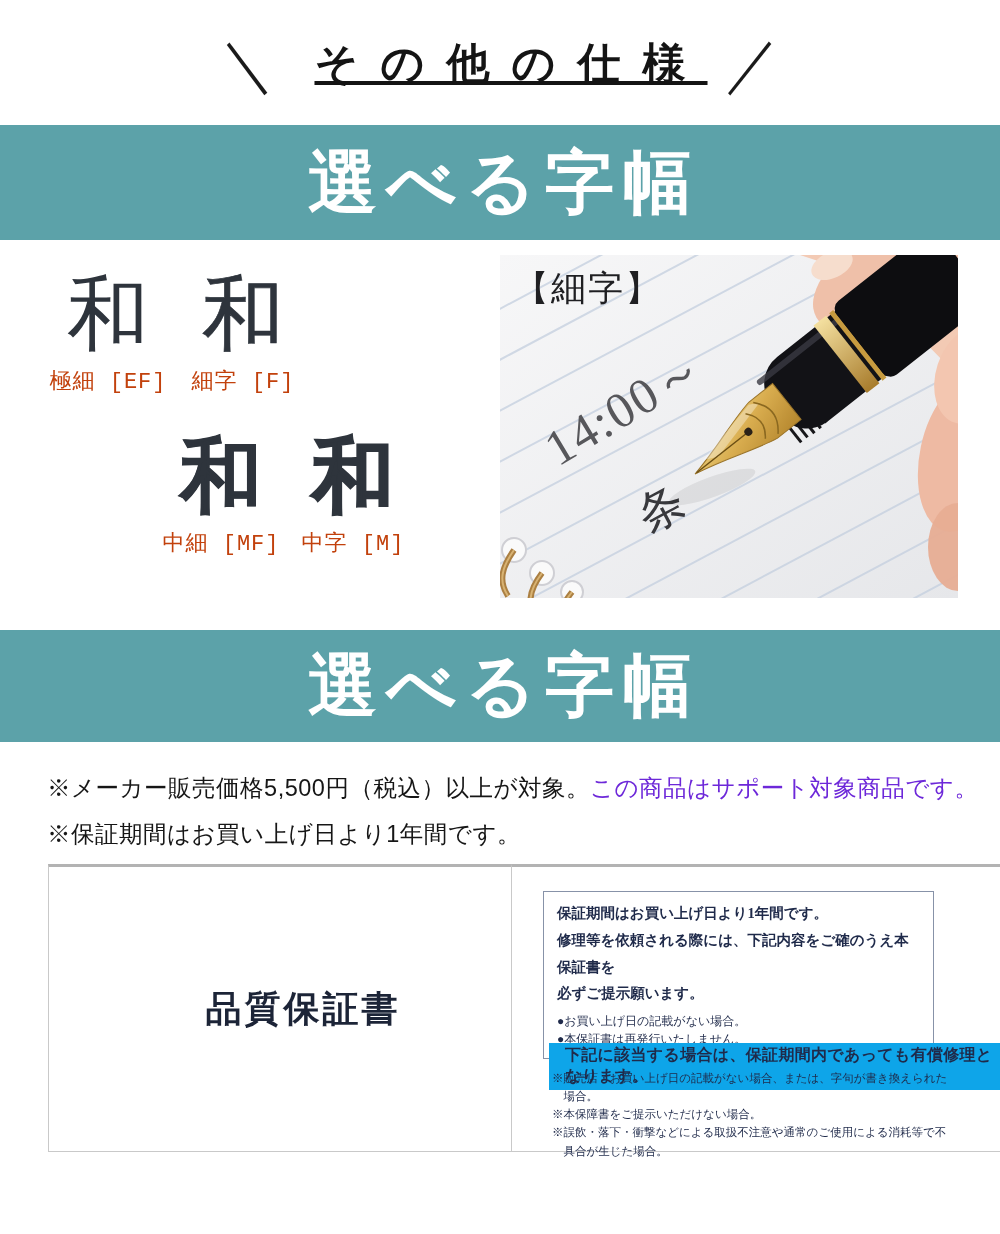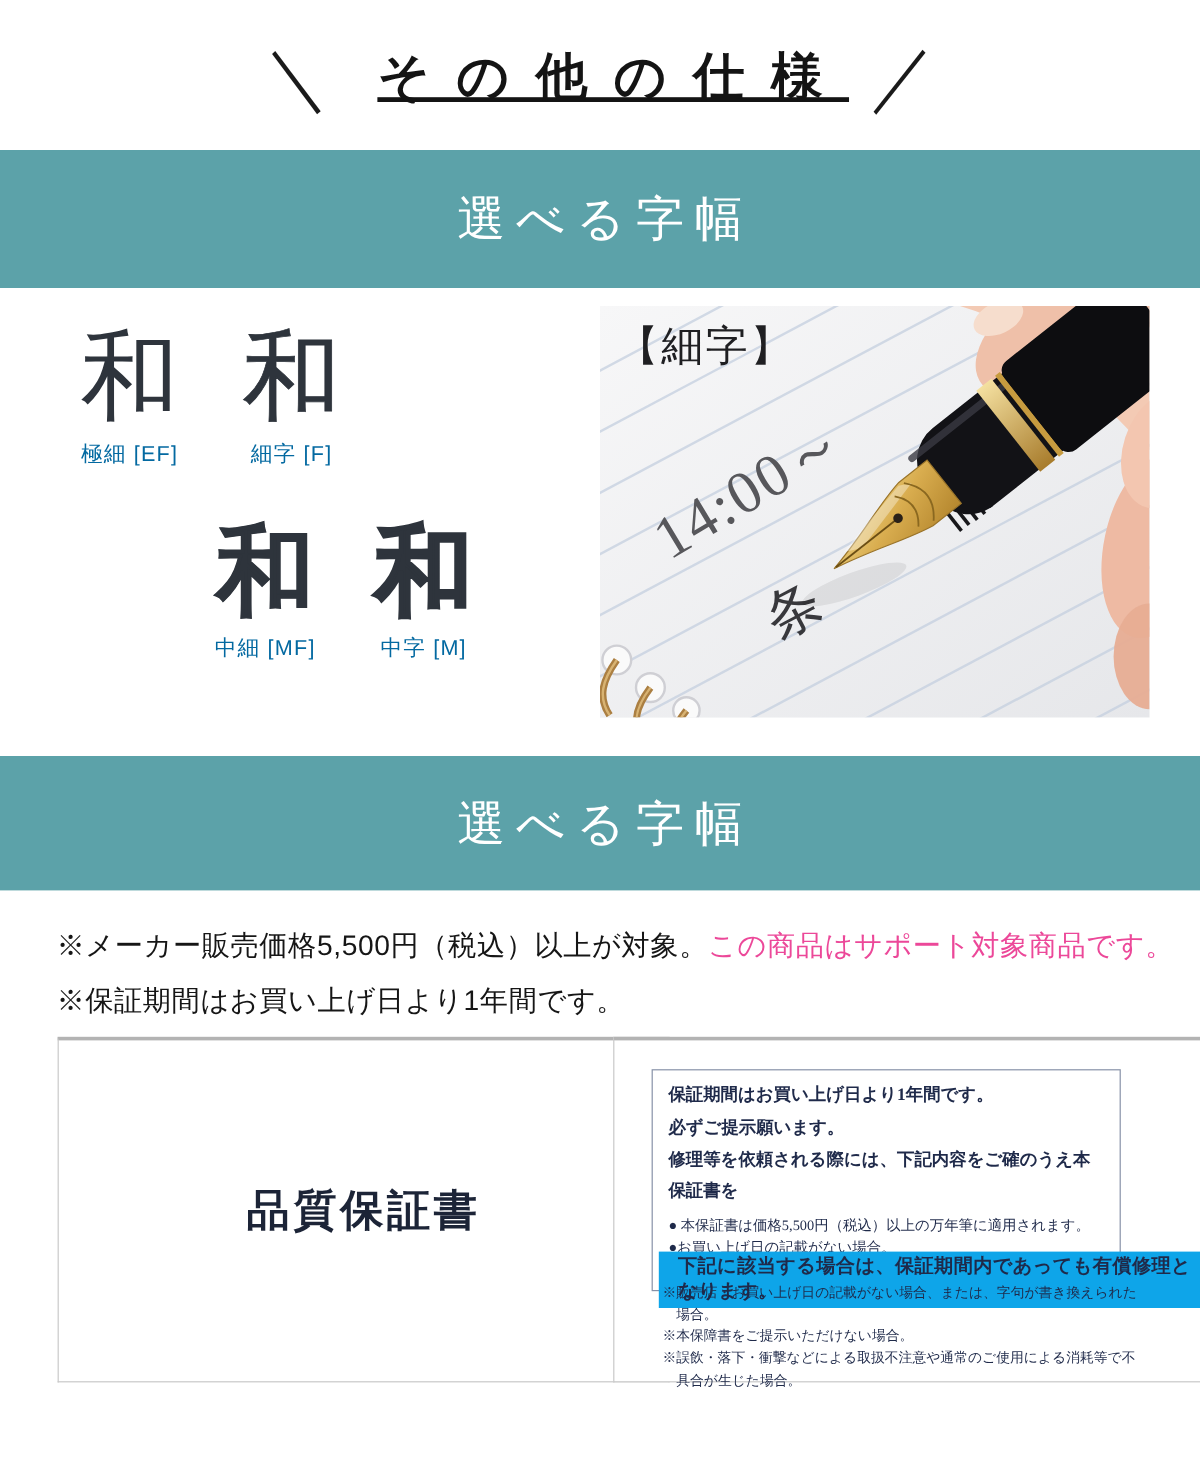--- a/index.html
+++ b/index.html
@@ -11,46 +11,46 @@
              display:flex;align-items:center;justify-content:center;gap:18px;}
   .title-text{font-size:43px;font-weight:600;letter-spacing:22px;color:#141414;margin:0;
               padding-left:22px;text-decoration:underline;}
   .slash{font-size:54px;color:#1a1a1a;font-weight:400;transform:scaleY(1.15);}
 
   
   .banner{position:absolute;left:0;width:100%;background:#5CA2A9;color:#fff;
           display:flex;align-items:center;justify-content:center;}
   .banner-1{top:125px;height:115px;}
   .banner-2{top:630px;height:112px;}
-  .banner-text{font-size:40px;font-weight:400;letter-spacing:9px;padding-left:9px;}
+  .banner-text{font-size:69px;font-weight:700;letter-spacing:9px;padding-left:9px;}
 
   
   .sample{position:absolute;width:150px;text-align:center;color:#2e343c;}
   .sample-glyph{font-family:"Liberation Serif",serif;font-size:82px;line-height:1.05;}
-  .sample-label{margin-top:8px;font-size:18px;color:#0369a1;letter-spacing:1px;}
+  .sample-label{margin-top:8px;font-size:22px;color:#c2410c;letter-spacing:1px;font-family:Liberation Mono, monospace;}
   .sample-1{left:33px;top:272px;}
   .sample-2{left:168px;top:272px;}
   .sample-3{left:146px;top:434px;}
   .sample-4{left:278px;top:434px;}
   .sample-1 .sample-glyph{font-weight:400;}
   .sample-2 .sample-glyph{font-weight:400;-webkit-text-stroke:0.6px #2e343c;}
   .sample-3 .sample-glyph{font-weight:700;-webkit-text-stroke:0.8px #2e343c;}
   .sample-4 .sample-glyph{font-weight:700;-webkit-text-stroke:1.8px #2e343c;}
 
   
   .photo{position:absolute;left:500px;top:255px;width:458px;height:343px;
          overflow:hidden;background:#eef0f2;}
   .photo svg{display:block;}
   .photo-caption{position:absolute;left:14px;top:10px;font-size:35px;color:#1f1f22;
                  letter-spacing:2px;font-weight:500;}
 
   
   .notes{position:absolute;left:47px;top:765px;font-size:23.5px;line-height:46px;
          color:#161616;letter-spacing:0.5px;}
-  .note-red{color:#ec4899;}
+  .note-red{color:#6d28d9;}
 
   
   .wbox{position:absolute;top:864px;height:288px;background:#fff;box-sizing:border-box;
         border:1px solid #c9c9c9;border-top:3px solid #b3b3b3;}
   .card-box{left:48px;width:510px;display:flex;align-items:center;justify-content:center;}
   .card-title{font-family:"Liberation Serif",serif;font-size:36px;font-weight:700;
               color:#1c2437;letter-spacing:3px;}
   .details-box{left:511px;width:506px;font-family:"Liberation Serif",serif;color:#1F2A4A;padding-left:42px;}
   .terms{position:absolute;left:31px;top:24px;width:391px;box-sizing:border-box;
          border:1px solid #8792a8;padding:8px 10px 10px 13px;}
@@ -205,25 +205,24 @@
   </div>
 
   <div class="wbox card-box">
     <div class="card-title">品質保証書</div>
   </div>
 
   <div class="wbox details-box">
     <div class="terms">
       <div class="terms-heading">
         <div>保証期間はお買い上げ日より1年間です。</div>
+        <div>修理等を依頼される際には、下記内容をご確のうえ本保証書を</div>
         <div>必ずご提示願います。</div>
-        <div>修理等を依頼される際には、下記内容をご確のうえ本保証書を</div>
       </div>
       <div class="terms-bullets">
-        <div>● 本保証書は価格5,500円（税込）以上の万年筆に適用されます。</div>
         <div>●お買い上げ日の記載がない場合。</div>
         <div>●本保証書は再発行いたしません。</div>
       </div>
     </div>
     <div class="paid-note">下記に該当する場合は、保証期間内であっても有償修理となります。</div>
     <div class="warn-list">
       <div>※販売店・お買い上げ日の記載がない場合、または、字句が書き換えられた場合。</div>
       <div>※本保障書をご提示いただけない場合。</div>
       <div>※誤飲・落下・衝撃などによる取扱不注意や通常のご使用による消耗等で不具合が生じた場合。</div>
     </div>

